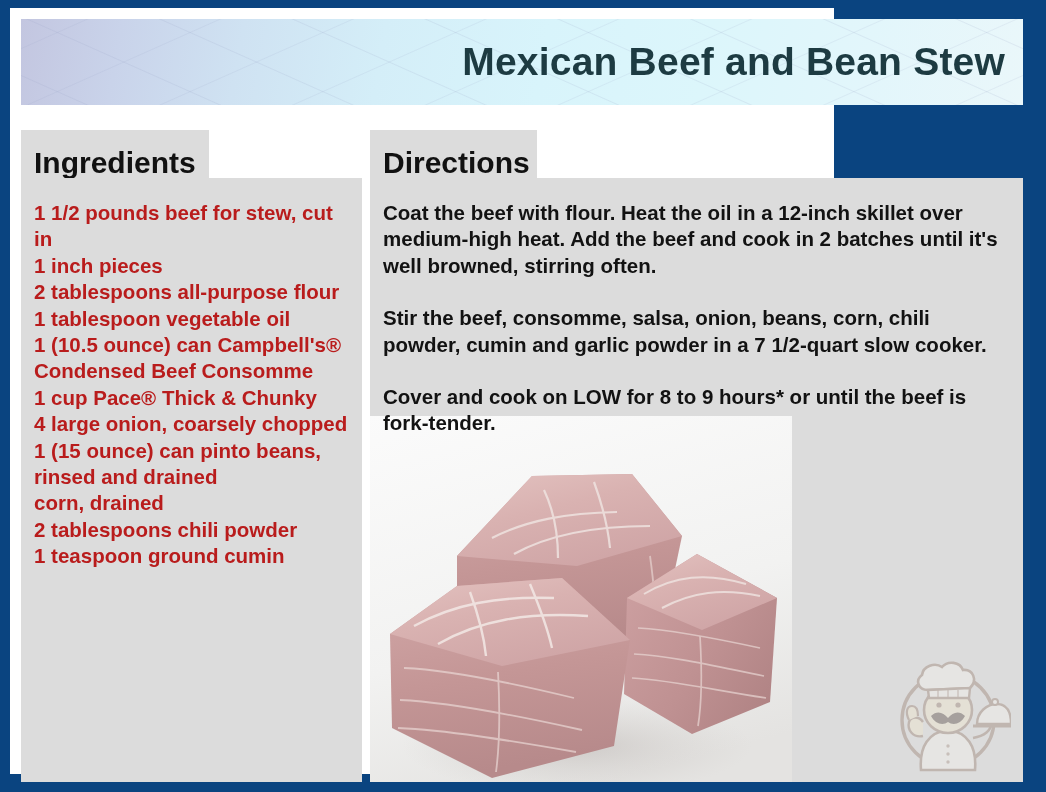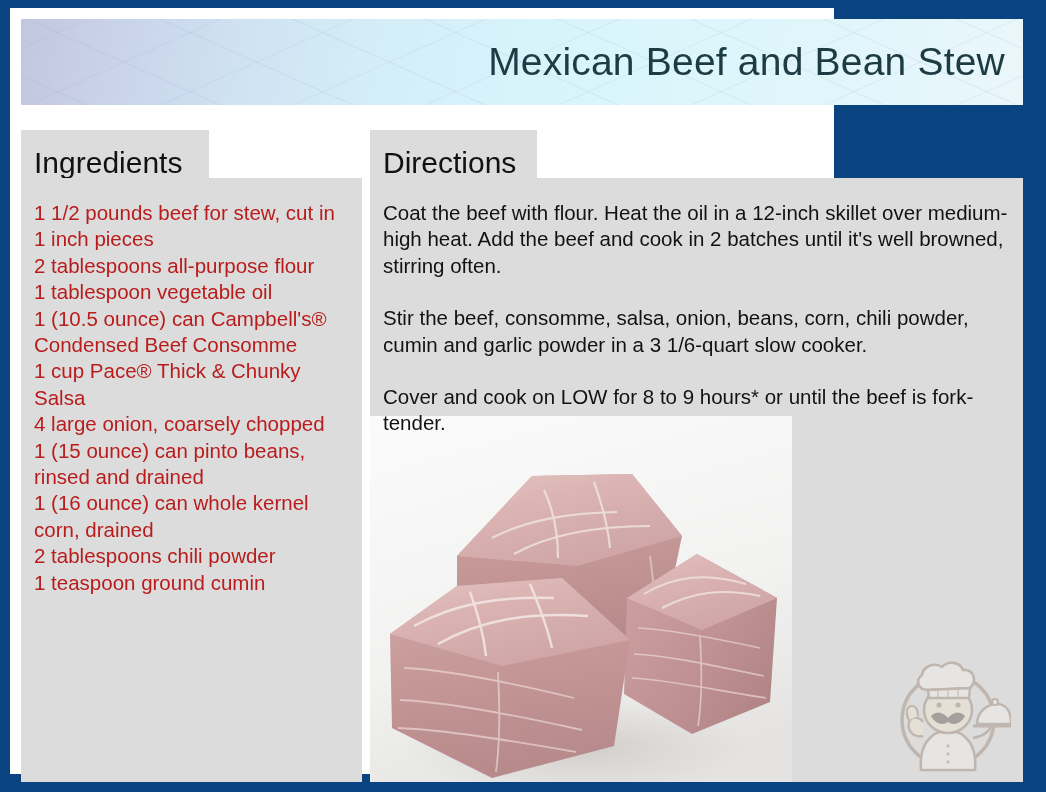--- a/index.html
+++ b/index.html
@@ -23,20 +23,21 @@
 
   
   #page {
     position: absolute;
     left: 10px;
     top: 8px;
     width: 824px;
     height: 766px;
     background: #ffffff;
     box-sizing: border-box;
+    font-weight: bold;
   }
 
   
   #banner {
     position: absolute;
     left: 11px;
     top: 11px;
     width: 1002px;
     height: 86px;
     background:
@@ -188,25 +189,23 @@
       <div class="panel-body">
         <div class="panel-body-inner">
           <ul id="ingredients-list">
               <li>1 1/2 pounds beef for stew, cut in</li>
               <li>1 inch pieces</li>
               <li>2 tablespoons all-purpose flour</li>
               <li>1 tablespoon vegetable oil</li>
               <li>1 (10.5 ounce) can  Campbell's®</li>
               <li>Condensed Beef Consomme</li>
               <li>1 cup Pace® Thick &amp; Chunky</li>
-              <li>Salsa</li>
               <li>4 large onion, coarsely chopped</li>
               <li>1 (15 ounce) can pinto beans,</li>
               <li>rinsed and drained</li>
-              <li>1 (16 ounce) can whole kernel</li>
               <li>corn, drained</li>
               <li>2 tablespoons chili powder</li>
               <li>1 teaspoon ground cumin</li>
             </ul>
         </div>
       </div>
     </div>
 
     <div class="panel" id="panel-directions">
       <div class="panel-tab" id="tab-directions">
@@ -292,21 +291,21 @@
               <path d="M38,284 C86,286 148,298 220,314"></path>
               <path d="M36,312 C84,314 144,324 214,336"></path>
               <path d="M136,256 C138,292 138,326 134,356"></path>
             </g>
           </g>
         </svg>
 
         <div class="panel-body-inner">
           <div id="directions-paragraphs">
               <p>Coat the beef with flour. Heat the oil in a 12-inch skillet over medium-high heat. Add the beef and cook in 2 batches until it's well browned, stirring often.</p>
-              <p>Stir the beef, consomme, salsa, onion, beans, corn, chili powder, cumin and garlic powder in a 3 1/6-quart slow cooker.</p>
+              <p>Stir the beef, consomme, salsa, onion, beans, corn, chili powder, cumin and garlic powder in a 7 1/2-quart slow cooker.</p>
               <p>Cover and cook on LOW for 8 to 9 hours* or until the beef is fork-tender.</p>
             </div>
         </div>
 
         <svg id="chef-logo" viewBox="0 0 126 126">
           <g fill="none" stroke="#8a6a58" stroke-width="3.4">
 
             <circle cx="63" cy="70" r="46"></circle>
           </g>
 

